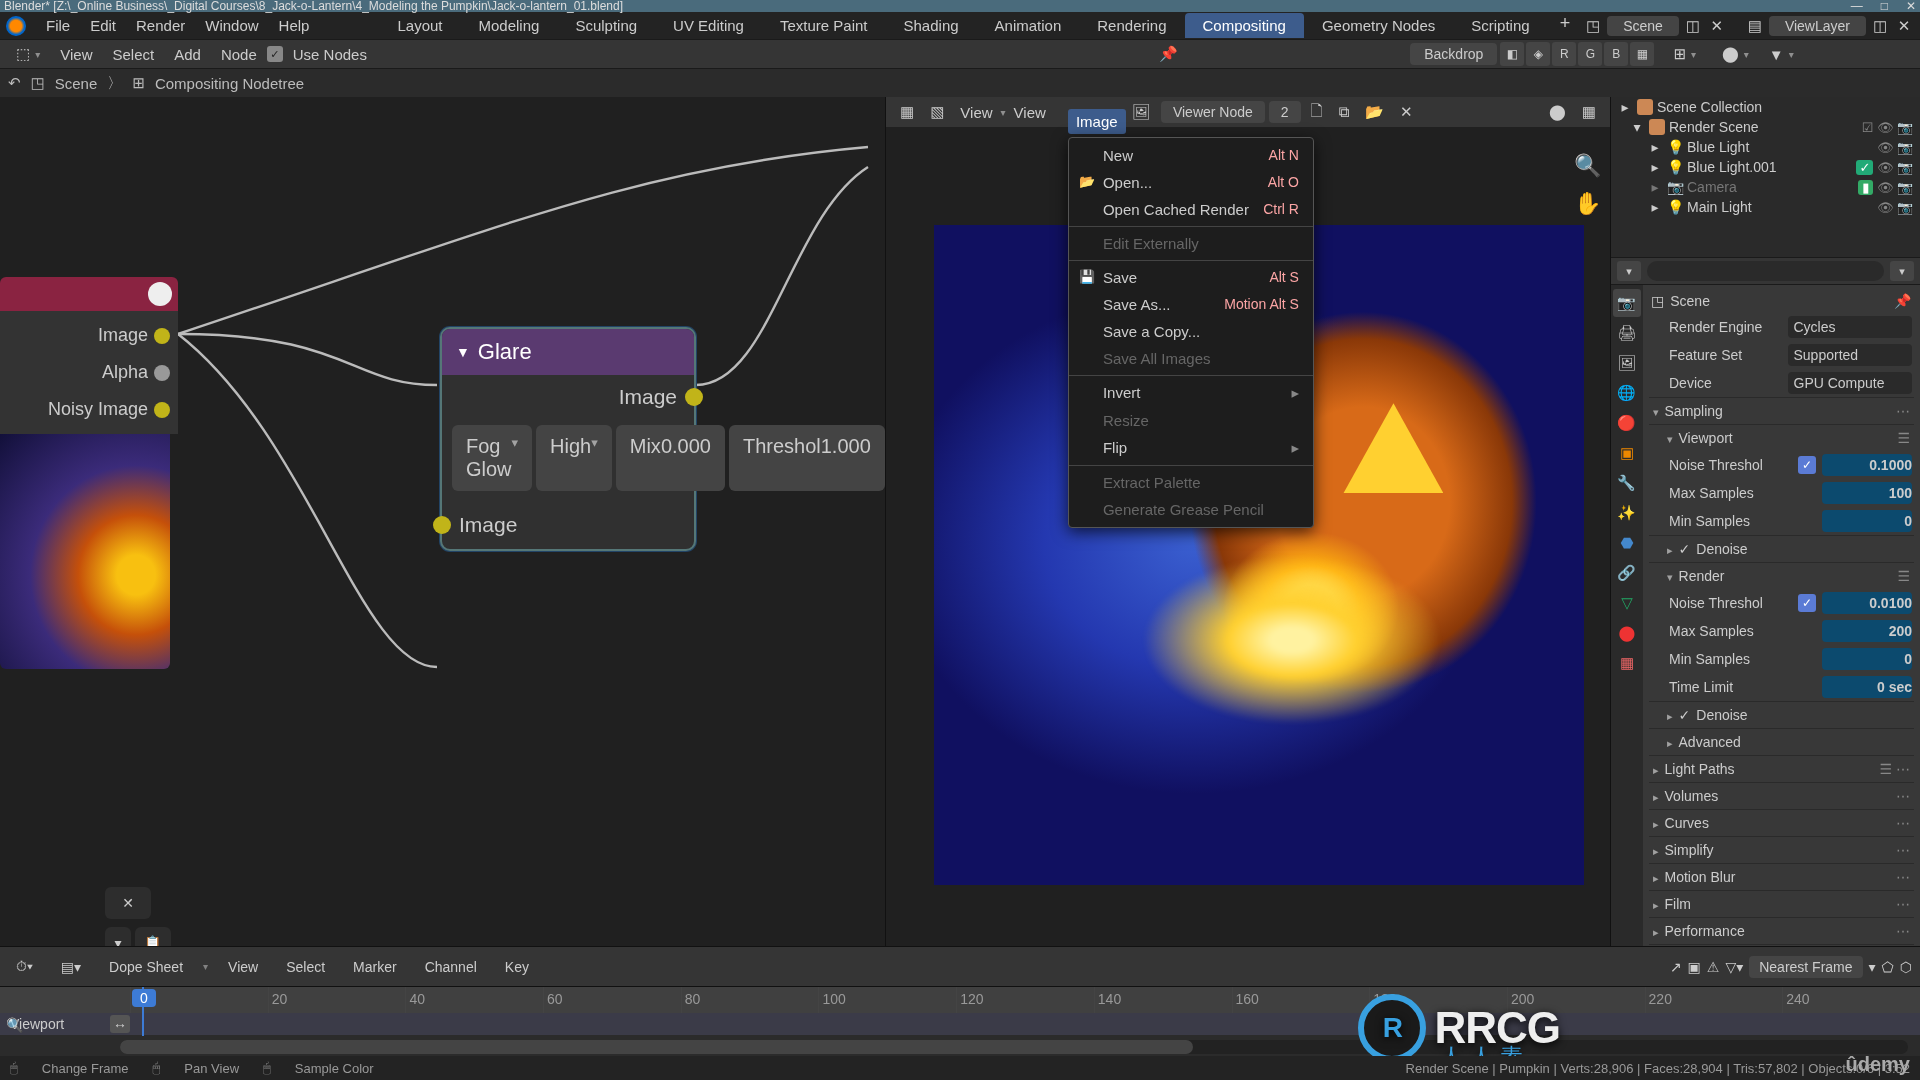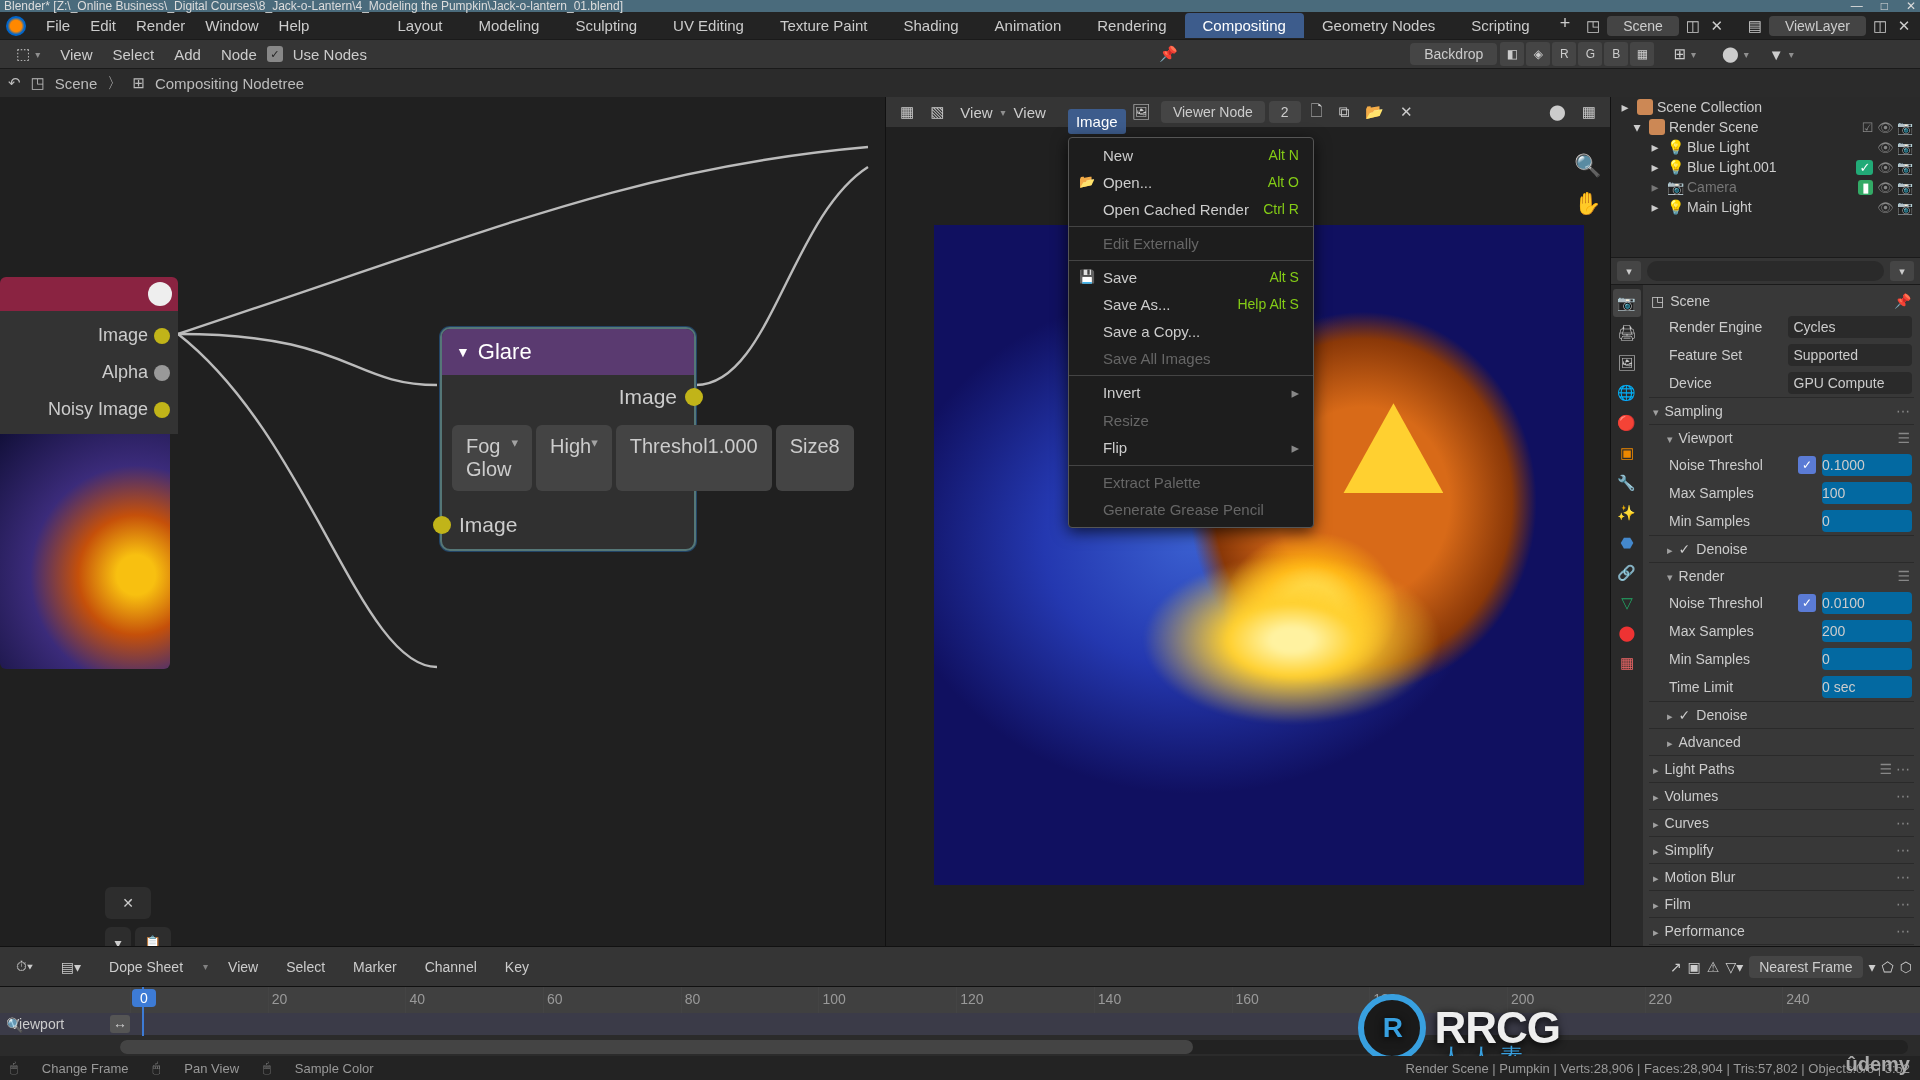--- a/index.html
+++ b/index.html
@@ -73,21 +73,21 @@
 .rendered .eye{position:absolute; width:100px;height:90px;background:#ffd030; clip-path:polygon(50% 0,100% 100%,0 100%);}
 
 .navicons { position:absolute; right:8px; top:56px; display:flex; flex-direction:column; gap:12px; font-size:22px; color:#888;}
 
 
 .imgmenu-wrap { position:absolute; left:182px; top:16px; }
 .imgmenu-btn { padding:4px 8px; background:#3d5c8c; color:#fff; border-radius:3px; font-size:15px; }
 .dropdown { position:absolute; left:182px; top:40px; width:246px; background:#1d1d1d; border:1px solid #555; border-radius:4px; padding:4px 0; box-shadow:0 4px 16px rgba(0,0,0,.7); z-index:50;}
 .dropdown .ditem { padding:5px 14px 5px 34px; font-size:15px; color:#ccc; display:flex; justify-content:space-between; position:relative;}
 .dropdown .ditem.disabled { color:#666; }
-.dropdown .ditem .short { color:#84cc16; font-size:14px;}
+.dropdown .ditem .short { color:#fca5a5; font-size:14px;}
 .dropdown .ditem .sub::after { content:"▸"; color:#888; }
 .dropdown .sep { height:1px; background:#444; margin:3px 0;}
 .dropdown .ditem .lead { position:absolute; left:10px; font-size:13px; color:#999;}
 
 
 .outliner { height:160px; background:#2a2a2a; overflow-y:auto; font-size:14px; }
 .outliner .row { display:flex; align-items:center; padding:2px 6px; gap:4px; }
 .outliner .row .sq { width:16px;height:16px;background:#c85;border-radius:3px; }
 .outliner .row .ic { width:16px;text-align:center; }
 .outliner .row .rt { margin-left:auto; display:flex; gap:4px; color:#888; font-size:13px;}
@@ -105,21 +105,21 @@
 .proptabs .pt.active { background:#454545; }
 .propbody { flex:1; background:#383838; overflow-y:auto; padding:4px 6px; font-size:14px;}
 .propbody .hrow { display:flex; align-items:center; padding:4px 2px; gap:6px;}
 .propbody select,.propbody .selectlike { flex:1; background:#2a2a2a; border:none; color:#ccc; padding:3px 6px; border-radius:4px; font-size:14px;}
 .propbody .sect { padding:5px 4px; display:flex; align-items:center; gap:6px; border-top:1px solid #2a2a2a;}
 .propbody .sect .tri::before{content:"▾ ";font-size:11px;opacity:.7;}
 .propbody .sect.collapsed .tri::before{content:"▸ ";}
 .propbody .sectrt { margin-left:auto; color:#888;}
 .propbody .field { display:flex; align-items:center; padding:3px 2px 3px 20px; gap:6px;}
 .propbody .field .lab { flex:1; }
-.propbody .field .val { width:90px; background:#0369a1; border-radius:4px; padding:3px 0; text-align:left;}
+.propbody .field .val { width:90px; background:#0c4a6e; border-radius:4px; padding:3px 0; text-align:right;font-weight:bold;}
 .propbody .field .chk { width:18px;height:18px;background:#5b7bd5;border-radius:3px;display:flex;align-items:center;justify-content:center;color:#fff;font-size:12px;}
 
 
 .dopesheet { height:40px; background:#353535; display:flex; align-items:center; padding:0 8px; font-size:14px; border-top:1px solid #111; gap:12px;}
 .dopesheet .dd{padding:0 8px;}
 .dopesheet .rt{margin-left:auto;display:flex;gap:6px;align-items:center;}
 .dopesheet .snap{background:#454545;padding:3px 10px;border-radius:4px;}
 
 .timeline { height:70px; background:#2b2b2b; position:relative; border-top:1px solid #111;}
 .timeline .ruler { height:26px; background:#404040; position:relative; display:flex; font-size:14px; color:#999;}
@@ -274,20 +274,24 @@
           <span class="sock"></span>
         </div>
       <div class="propbox">
         <div class="prop dd">
             <span>Fog Glow</span>
           </div>
         <div class="prop dd">
             <span>High</span>
           </div>
         <div class="prop">
+            <span>Mix</span>
+            <span>0.000</span>
+          </div>
+        <div class="prop">
             <span>Threshol</span>
             <span>1.000</span>
           </div>
         <div class="prop">
             <span>Size</span>
             <span>8</span>
           </div>
       </div>
       <div class="inrow">
           <span class="sock"></span>
@@ -343,21 +347,21 @@
           <span>Edit Externally</span>
         </div>
       <div class="sep"></div>
       <div class="ditem">
           <span class="lead">💾</span>
           <span>Save</span>
           <span class="short">Alt S</span>
         </div>
       <div class="ditem">
           <span>Save As...</span>
-          <span class="short">Help Alt S</span>
+          <span class="short">Motion Alt S</span>
         </div>
       <div class="ditem">
           <span>Save a Copy...</span>
         </div>
       <div class="ditem disabled">
           <span>Save All Images</span>
         </div>
       <div class="sep"></div>
       <div class="ditem">
           <span>Invert</span>

